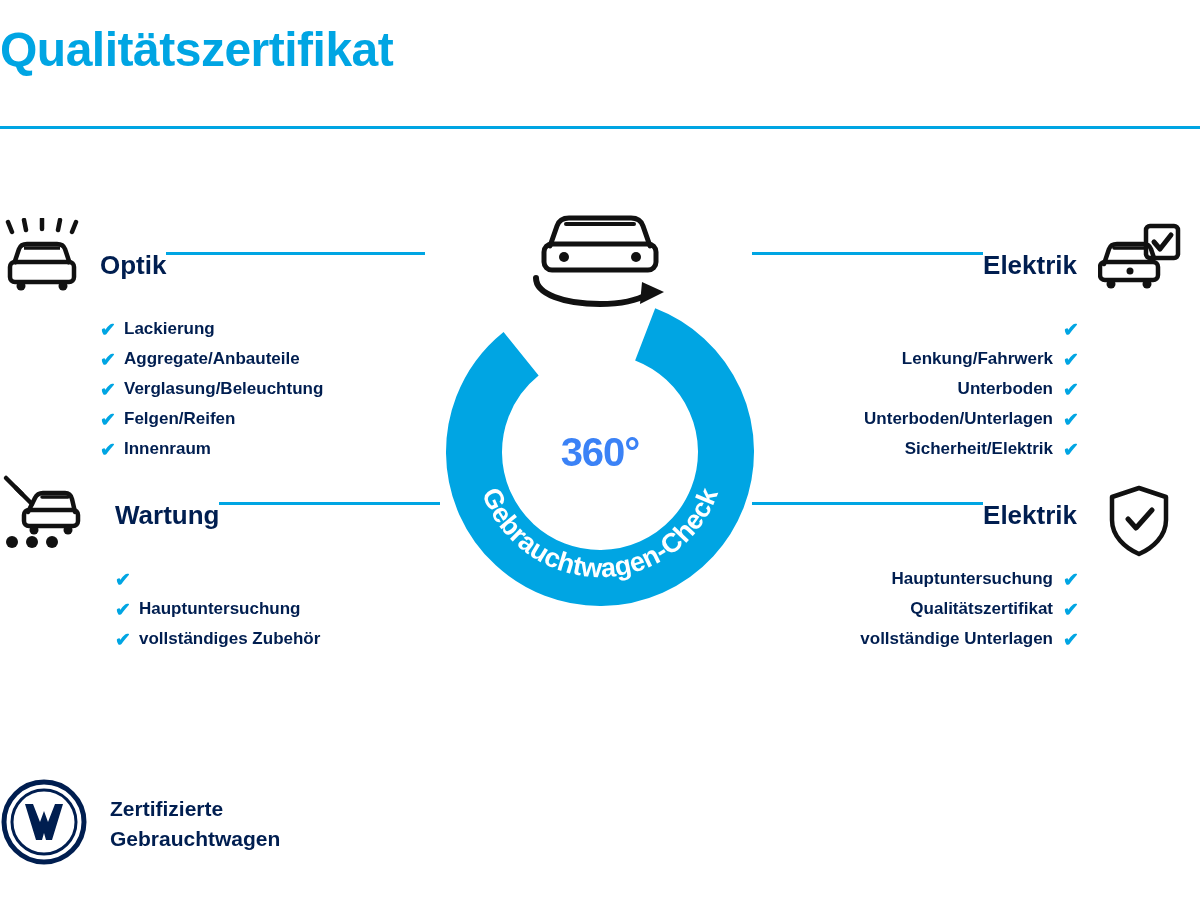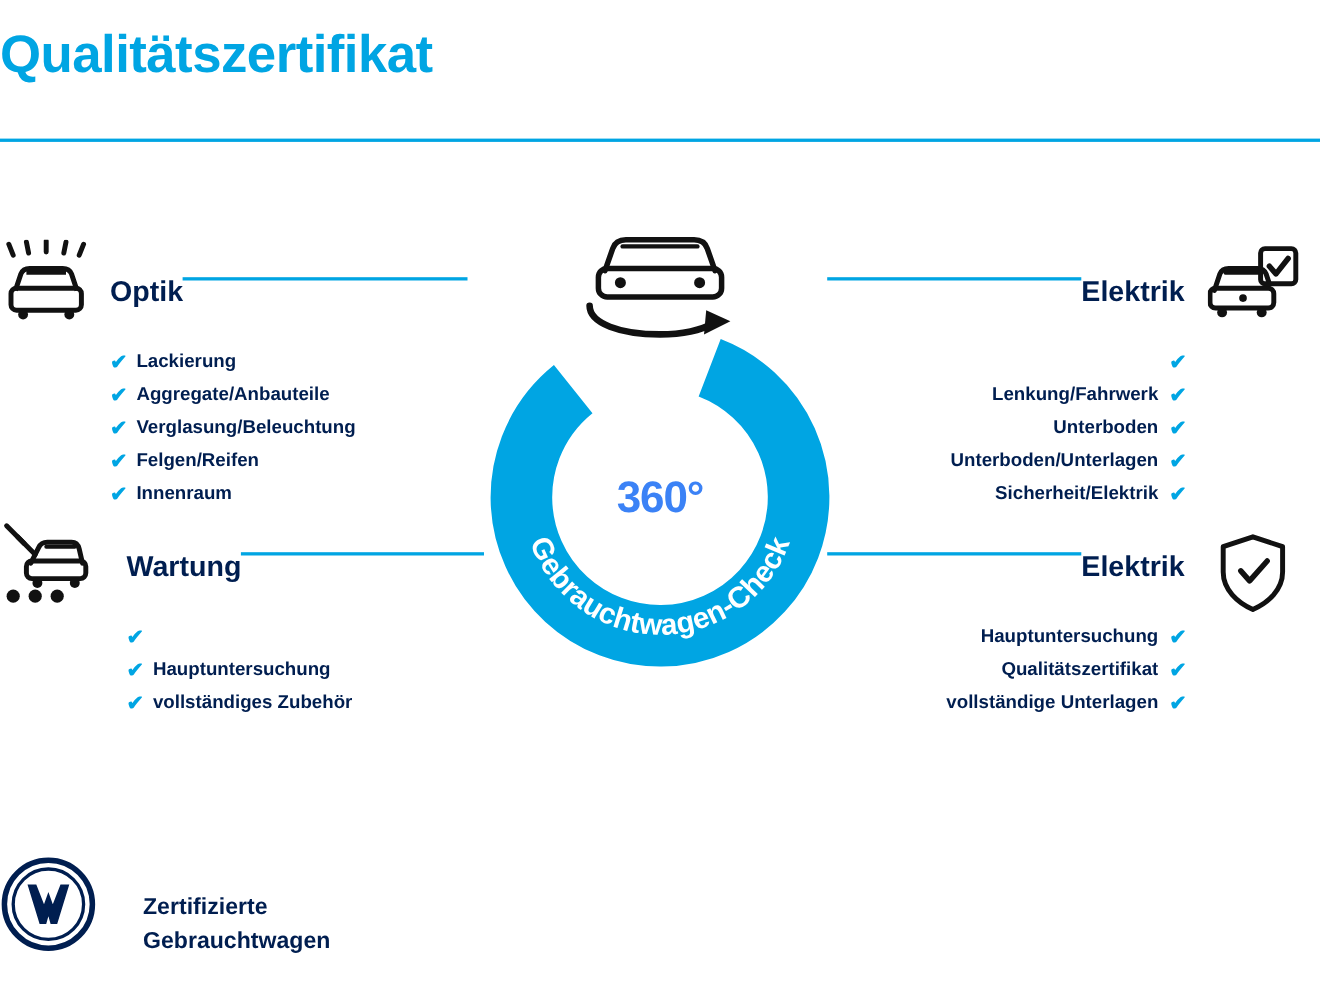--- a/index.html
+++ b/index.html
@@ -118,22 +118,22 @@
     font-size: 27px;
     font-weight: bold;
     fill: #ffffff;
   }
 
   
   .footer {
     position: absolute;
     left: 0; top: 778px;
     display: flex;
-    align-items: flex-end;
-    gap: 42px;
+    align-items: center;
+    gap: 22px;
   }
   .footer-text {
     font-size: 21px;
     font-weight: bold;
     color: #001E50;
     line-height: 1.45;
     white-space: pre-line;
   }
 </style>
 </head>

